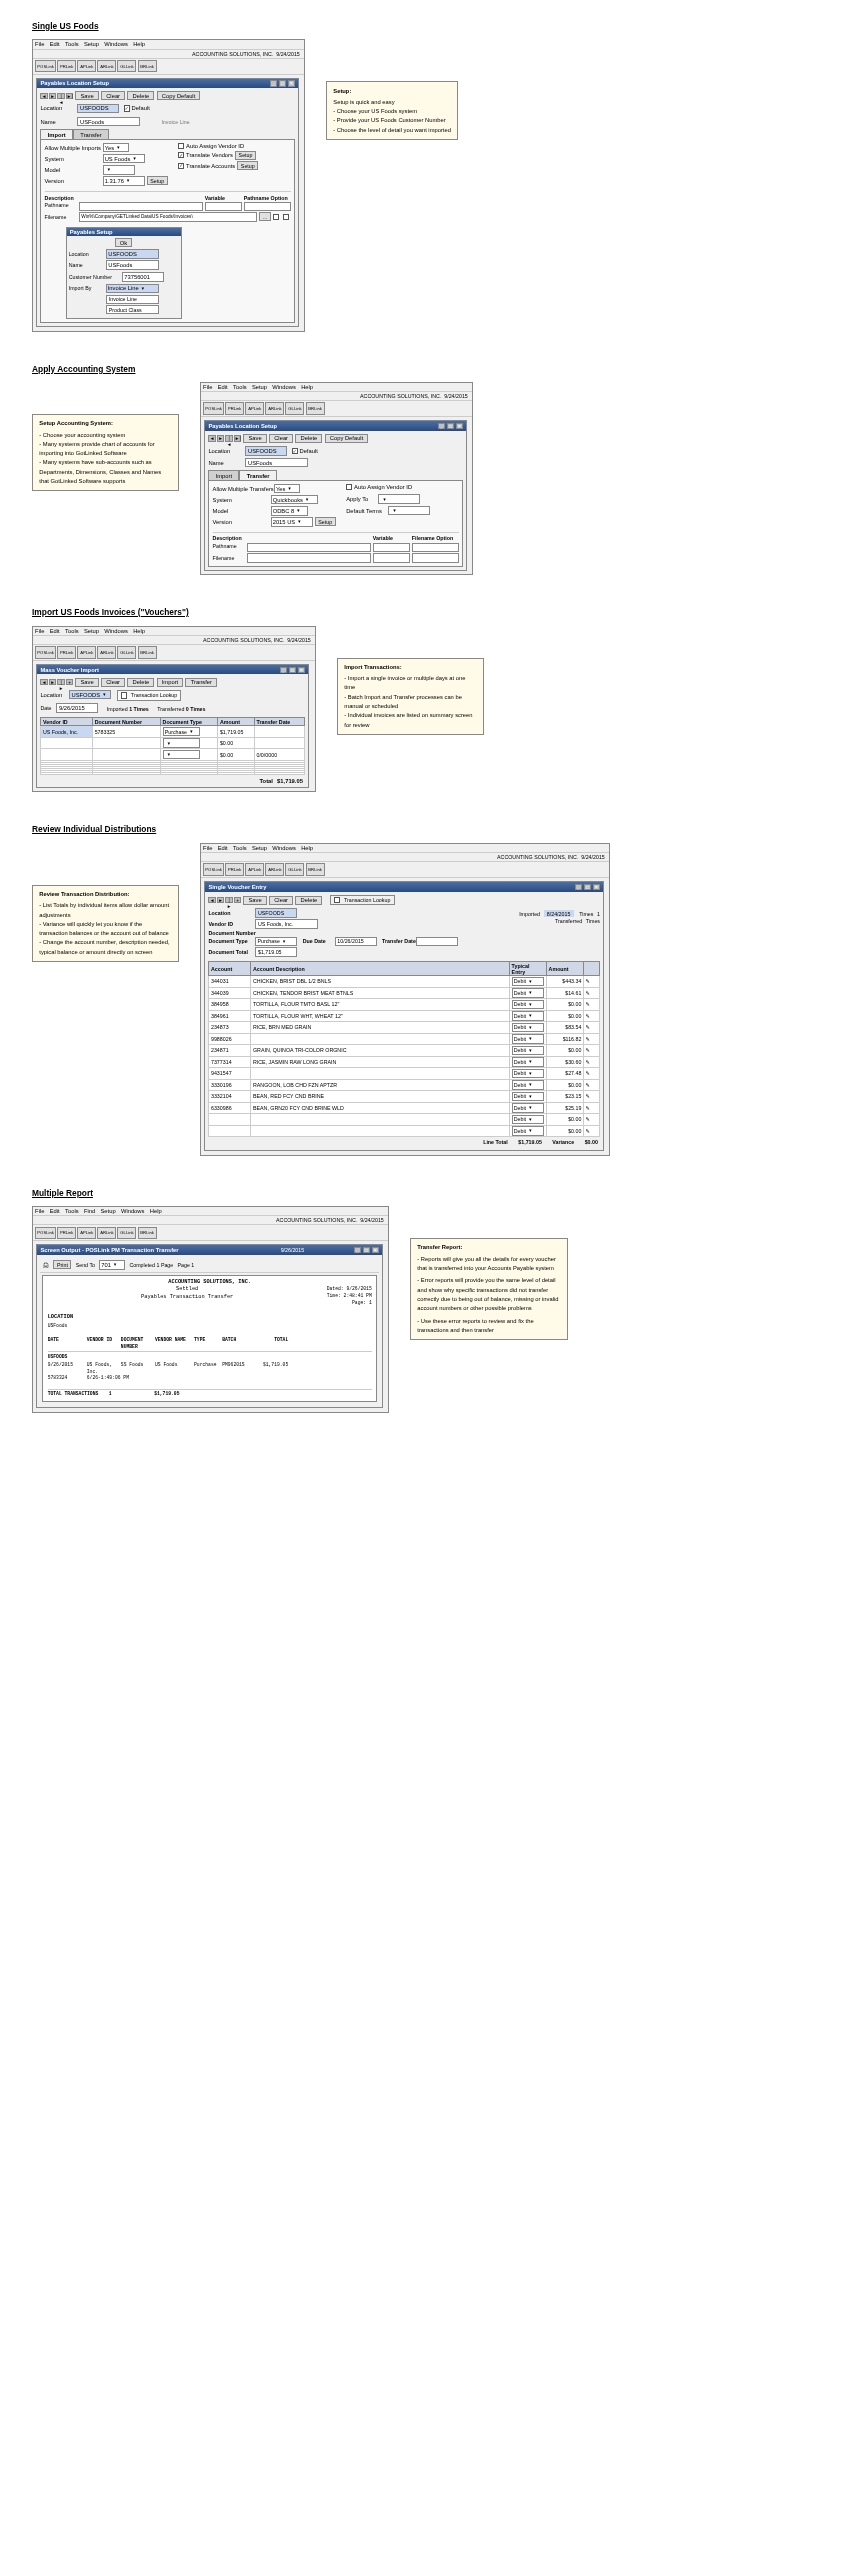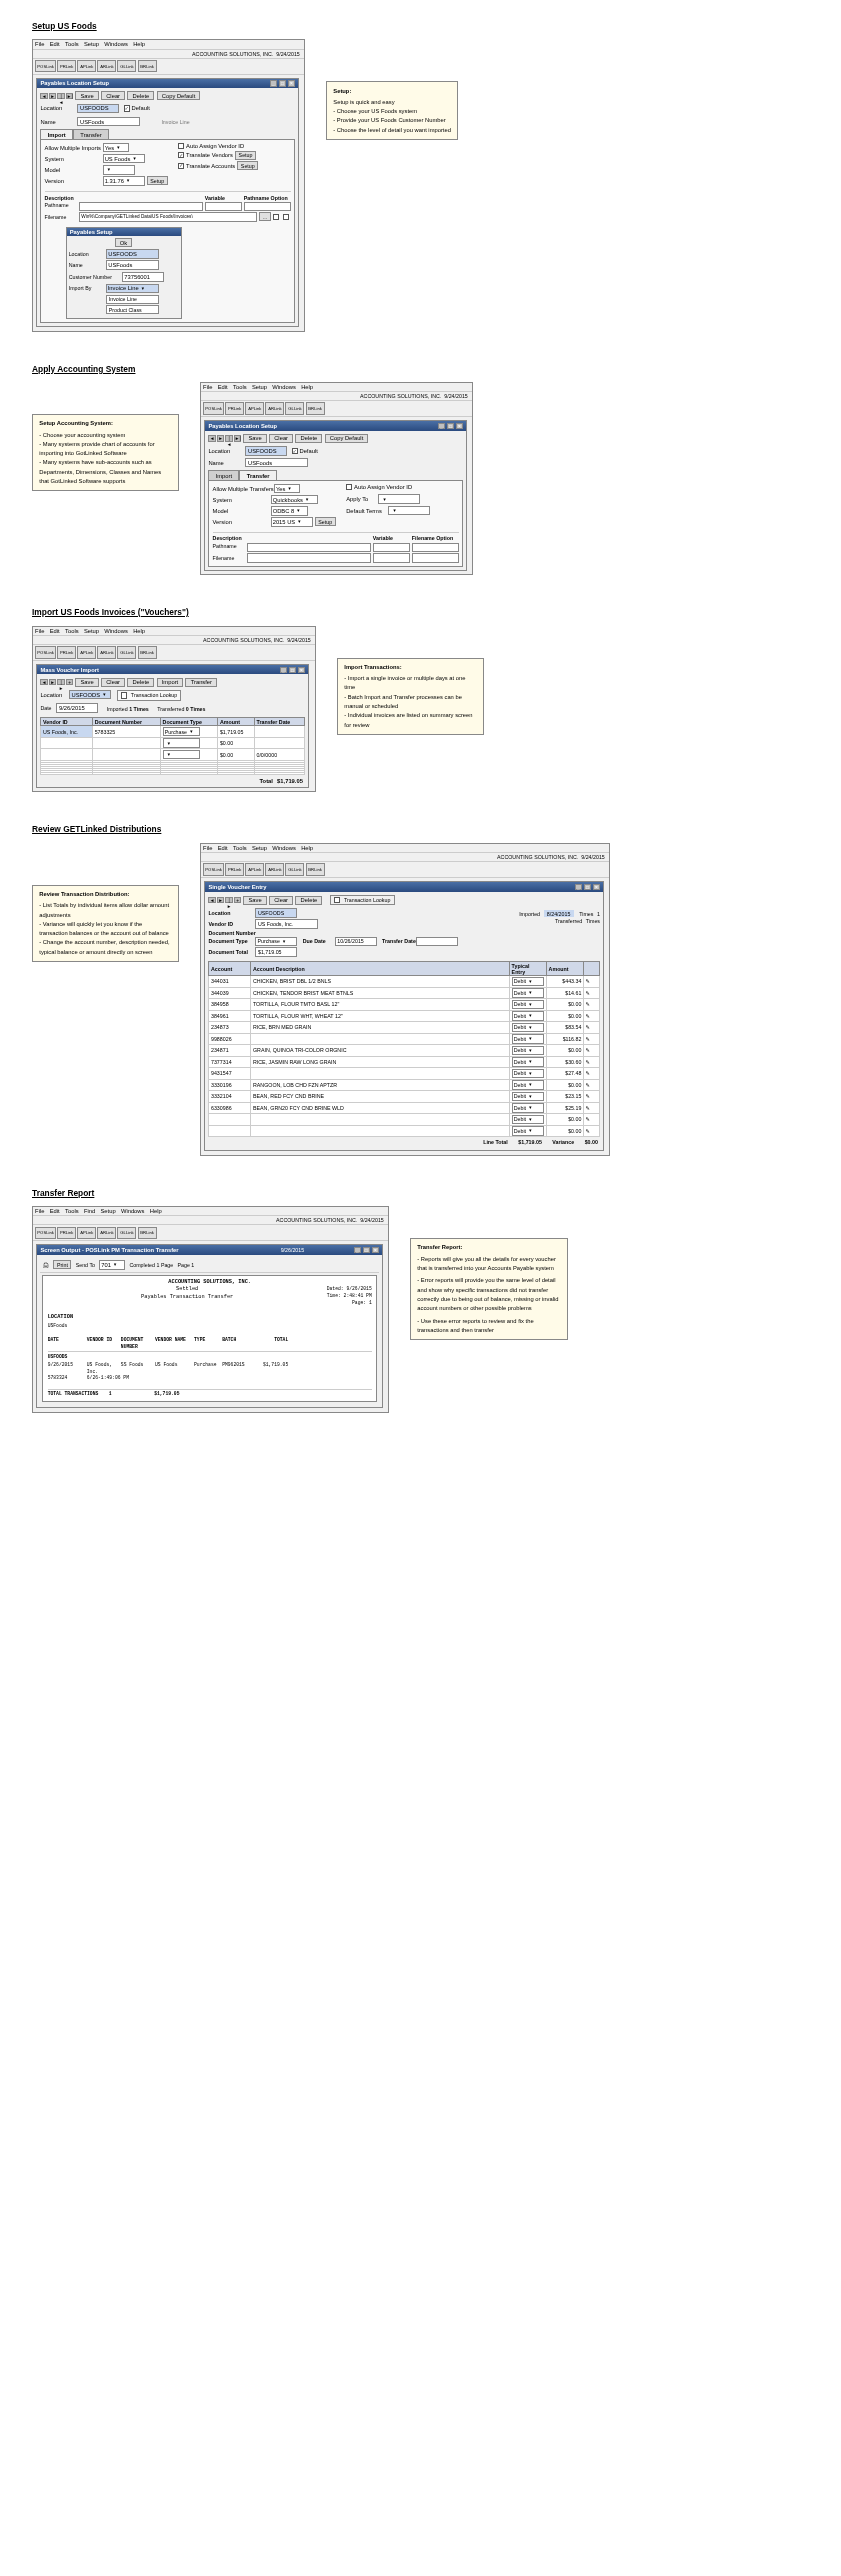--- a/index.html
+++ b/index.html
@@ -238,21 +238,21 @@
     }
 
     .blue-row { background: #c8d8f0; }
     .white-row { background: #fff; }
 
   </style>
 </head>
 <body>
 
 <div class="section" style="padding-top:21px;">
-  <h2 class="section-title">Setup US Foods</h2>
+  <h2 class="section-title">Single US Foods</h2>
 
   <div class="section1-layout">
 
     <div style="display:flex; flex-direction:column; gap:3.2px;">
 
       <div style="display:flex; gap:0;">
         <div class="win" style="width:273px;">
           <div class="win-menubar">
             <span>File</span>
             <span>Edit</span>
@@ -751,21 +751,21 @@
     <div class="callout" style="margin-top:32px;">
       <div class="callout-title">Import Transactions:</div>
       <div>- Import a single invoice or multiple days at one time</div>
       <div>- Batch Import and Transfer processes can be manual or scheduled</div>
       <div>- Individual invoices are listed on summary screen for review</div>
     </div>
   </div>
 </div>
 
 <div class="section" style="padding-top:16px;">
-  <h2 class="section-title">Review GETLinked Distributions</h2>
+  <h2 class="section-title">Review Individual Distributions</h2>
 
   <div style="display:flex; gap:21px; align-items:flex-start;">
 
     <div class="callout" style="margin-top:42px; min-width:126px;">
       <div class="callout-title">Review Transaction Distribution:</div>
       <div>- List Totals by individual items allow dollar amount adjustments</div>
       <div>- Variance will quickly let you know if the transaction balances or the account out of balance</div>
       <div>- Change the account number, description needed, typical balance or amount directly on screen</div>
     </div>
 
@@ -1003,21 +1003,21 @@
               <span>$0.00</span>
             </div>
           </div>
         </div>
       </div>
     </div>
   </div>
 </div>
 
 <div class="section" style="padding-top:16px;">
-  <h2 class="section-title">Transfer Report</h2>
+  <h2 class="section-title">Multiple Report</h2>
 
   <div style="display:flex; gap:21px; align-items:flex-start;">
 
     <div class="win" style="width:357px;">
       <div class="win-menubar">
         <span>File</span>
         <span>Edit</span>
         <span>Tools</span>
         <span>Find</span>
         <span>Setup</span>

